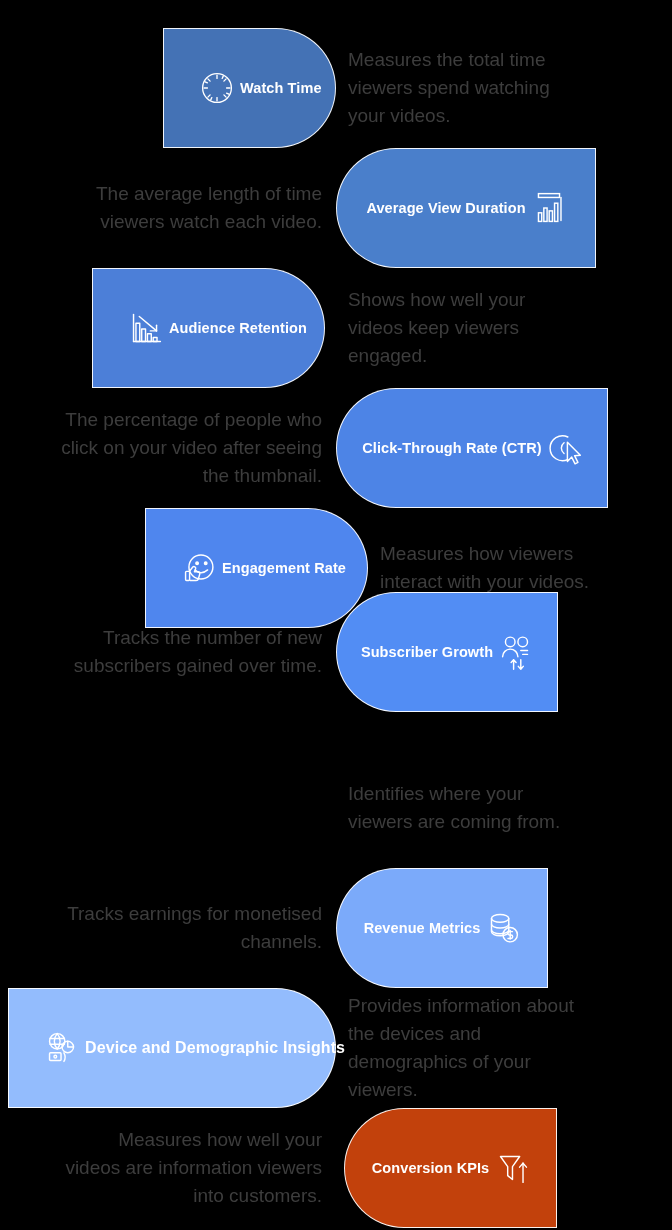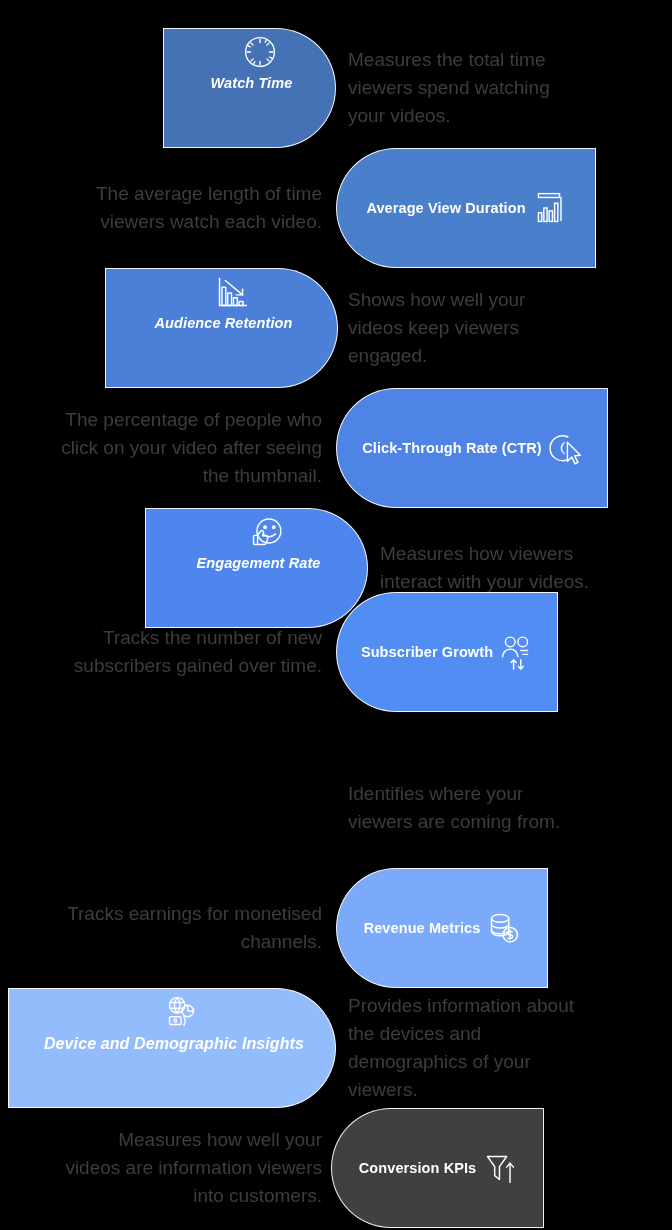--- a/index.html
+++ b/index.html
@@ -35,25 +35,24 @@
     top: 0;
     height: 100%;
     box-sizing: border-box;
     display: flex;
     align-items: center;
     border: 1px solid rgba(255,255,255,0.92);
   }
   
   .row.right .pill {
     border-radius: 0 60px 60px 0;
-    flex-direction: column;
+    flex-direction: row;
     justify-content: flex-start;
-    padding-left: 30px;
+    padding-left: 14px;
     padding-right: 26px;
-    font-style: italic;
   }
   
   .row.left .pill {
     border-radius: 60px 0 0 60px;
     flex-direction: row;
     justify-content: center;
     padding-left: 34px;
     padding-right: 12px;
   }
 
@@ -144,21 +143,21 @@
       <rect x="24.2" y="27" width="3.4" height="11"></rect>
       <rect x="29.8" y="19" width="3.4" height="19"></rect>
     </svg>
         </span>
       </div>
       <div class="desc to-left">
         <span>The average length of time viewers watch each video.</span>
       </div>
     </div>
     <div class="row right r3" style="top: 268px;">
-      <div class="pill" style="left: 105px; width: 233px; background: rgb(76, 127, 216);">
+      <div class="pill" style="left: 92px; width: 233px; background: rgb(76, 127, 216);">
         <span class="pill-icon">
           <svg viewBox="0 0 48 48" fill="none" stroke="#fff" stroke-width="1.5" stroke-linecap="round" stroke-linejoin="round">
       <line x1="11" y1="10" x2="11" y2="38"></line>
             <line x1="11" y1="38" x2="39" y2="38"></line>
       <rect x="13.5" y="19" width="4" height="19"></rect>
       <rect x="19.5" y="25" width="4" height="13"></rect>
       <rect x="25.5" y="30" width="4" height="8"></rect>
       <rect x="31.5" y="34" width="4" height="4"></rect>
       <path d="M17 12 L35 27"></path>
             <path d="M35 27 L28.5 27"></path>
@@ -261,21 +260,21 @@
       <path d="M26 29 a9 9 0 0 1 0 9"></path>
     </svg>
         </span>
         <span class="pill-label">Device and Demographic Insights</span>
       </div>
       <div class="desc to-right">
         <span>Provides information about the devices and demographics of your viewers.</span>
       </div>
     </div>
     <div class="row left r10" style="top: 1108px;">
-      <div class="pill" style="left: 331px; width: 213px; background: #404040;">
+      <div class="pill" style="left: 344px; width: 213px; background: #c2410c;">
         <span class="pill-label">Conversion KPIs</span>
         <span class="pill-icon">
           <svg viewBox="0 0 48 48" fill="none" stroke="#fff" stroke-width="1.5" stroke-linecap="round" stroke-linejoin="round">
       <path d="M12 12 H32 L24.5 22.5 V36 L19.5 32 V22.5 Z"></path>
       <path d="M35.5 39 V19"></path>
             <path d="M35.5 19 l-3.6 4.1"></path>
             <path d="M35.5 19 l3.6 4.1"></path>
     </svg>
         </span>
       </div>

